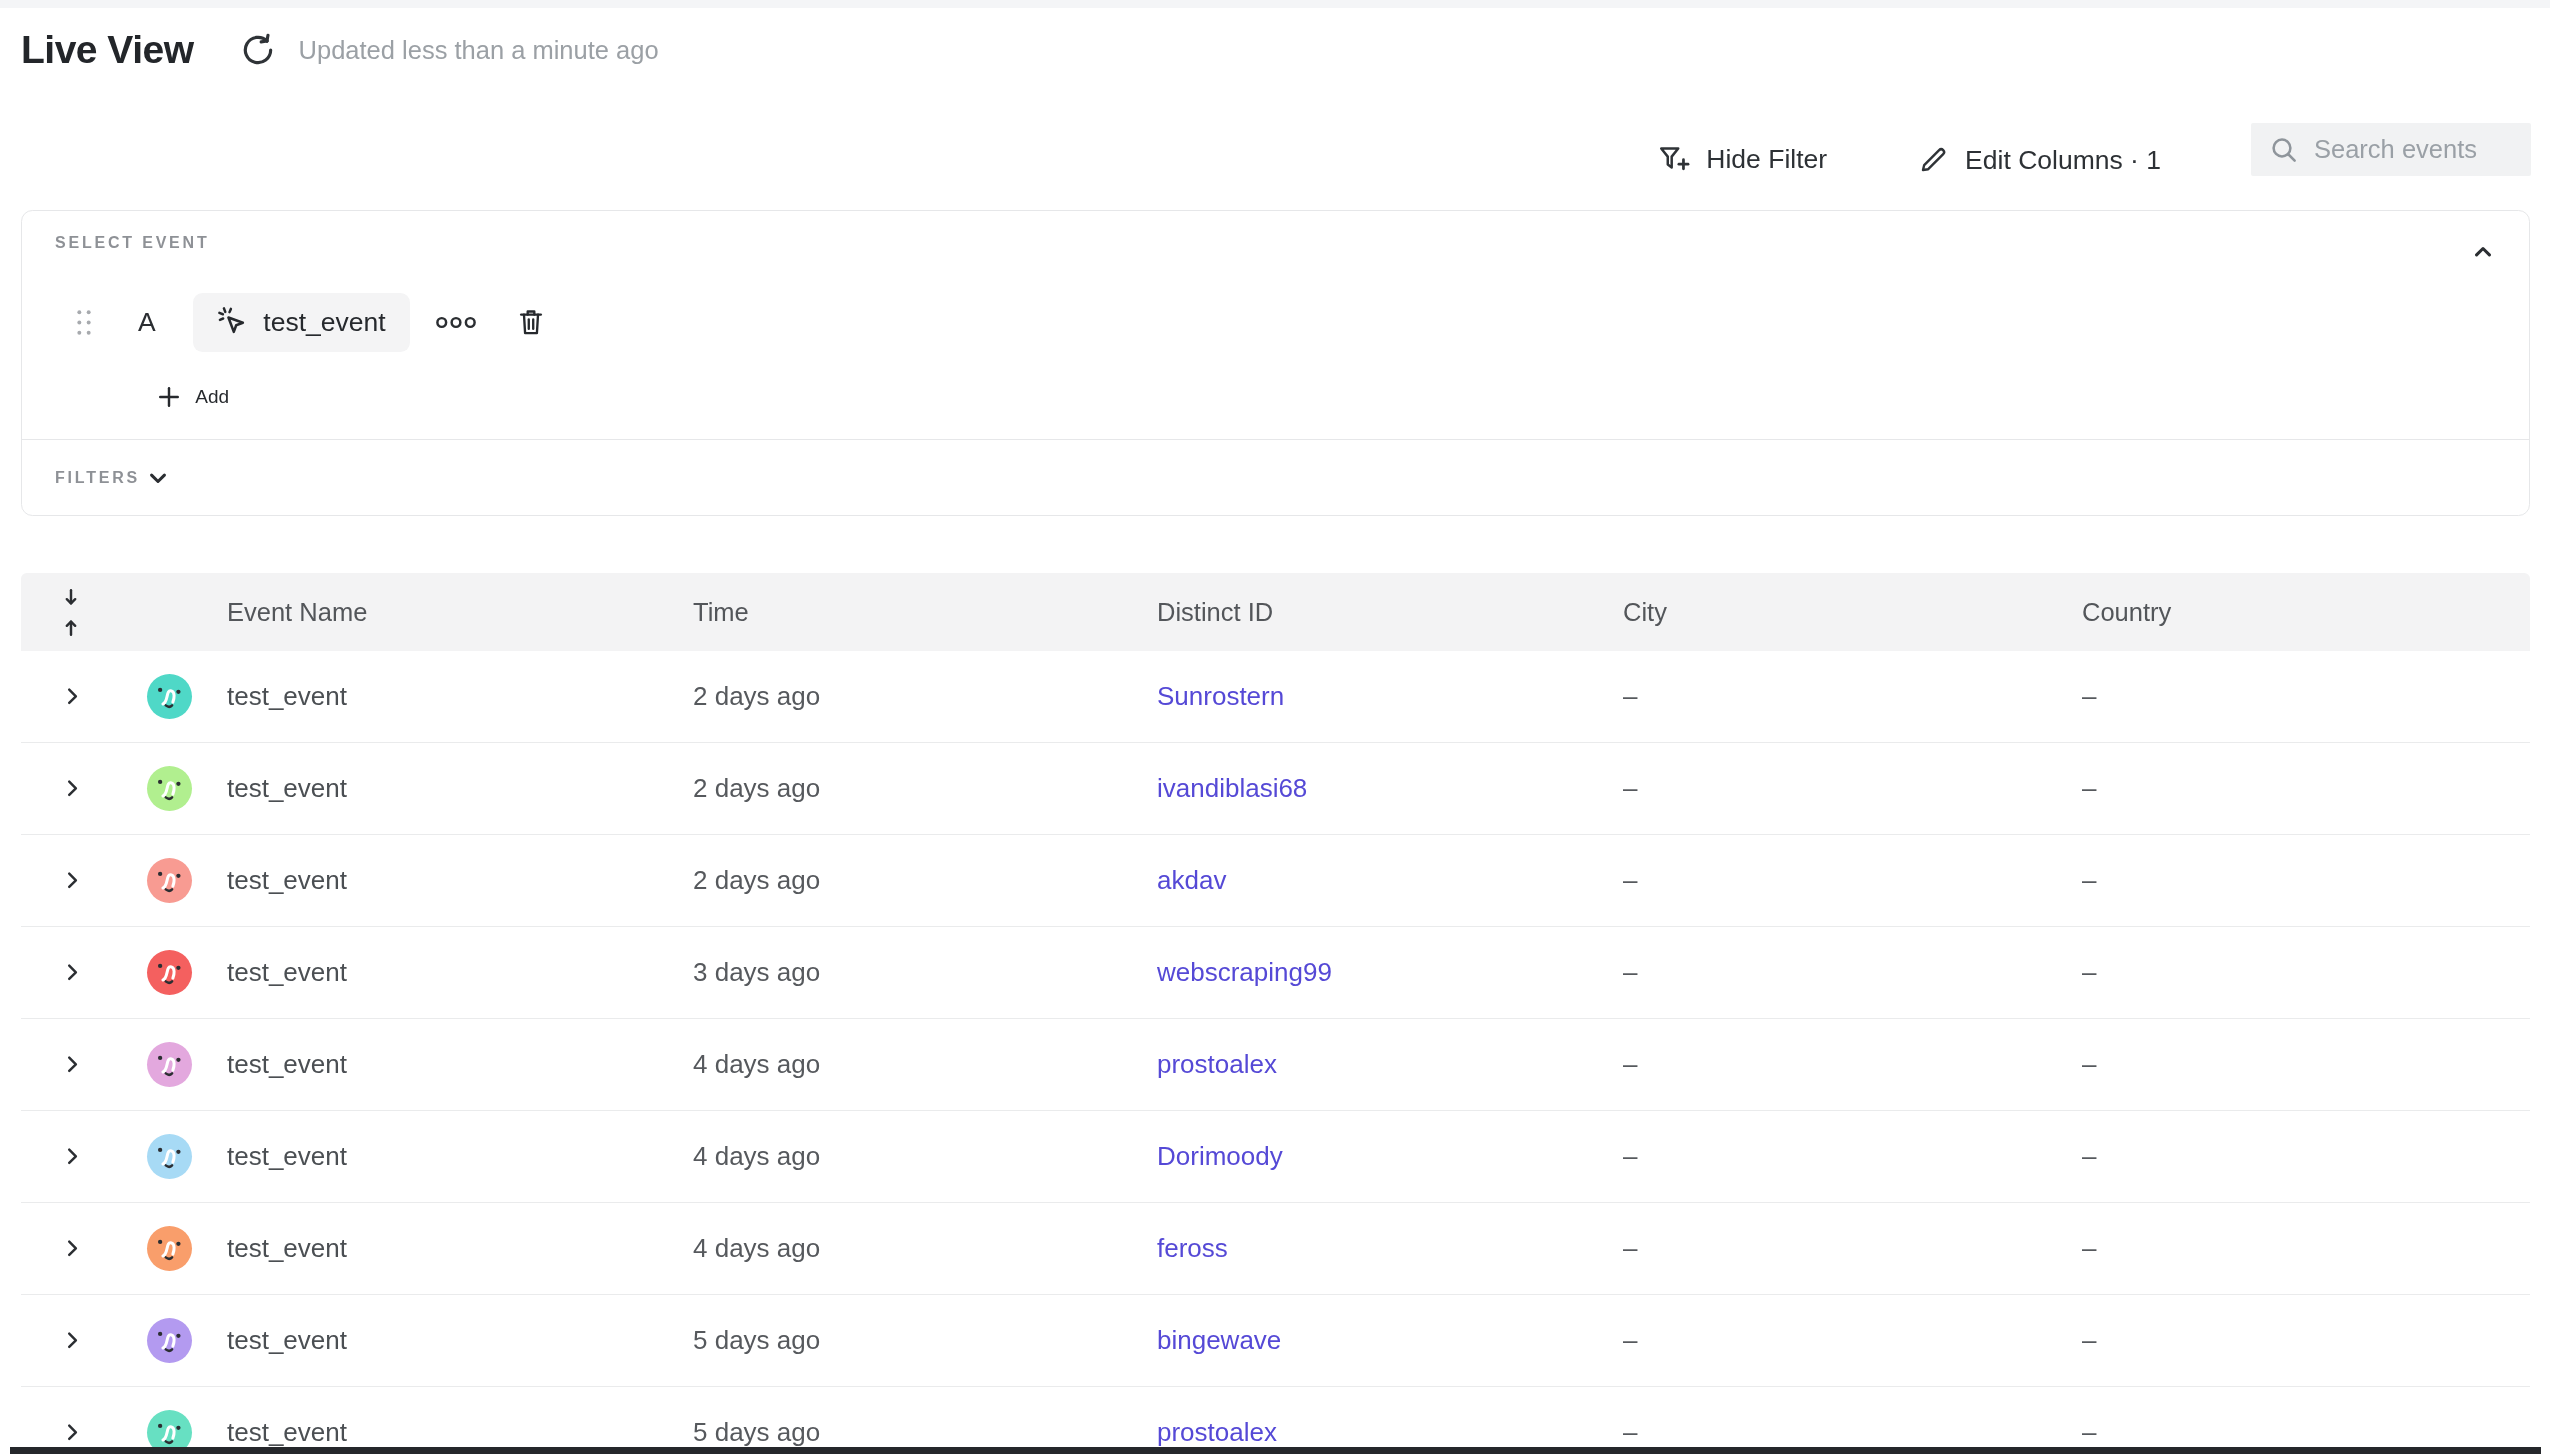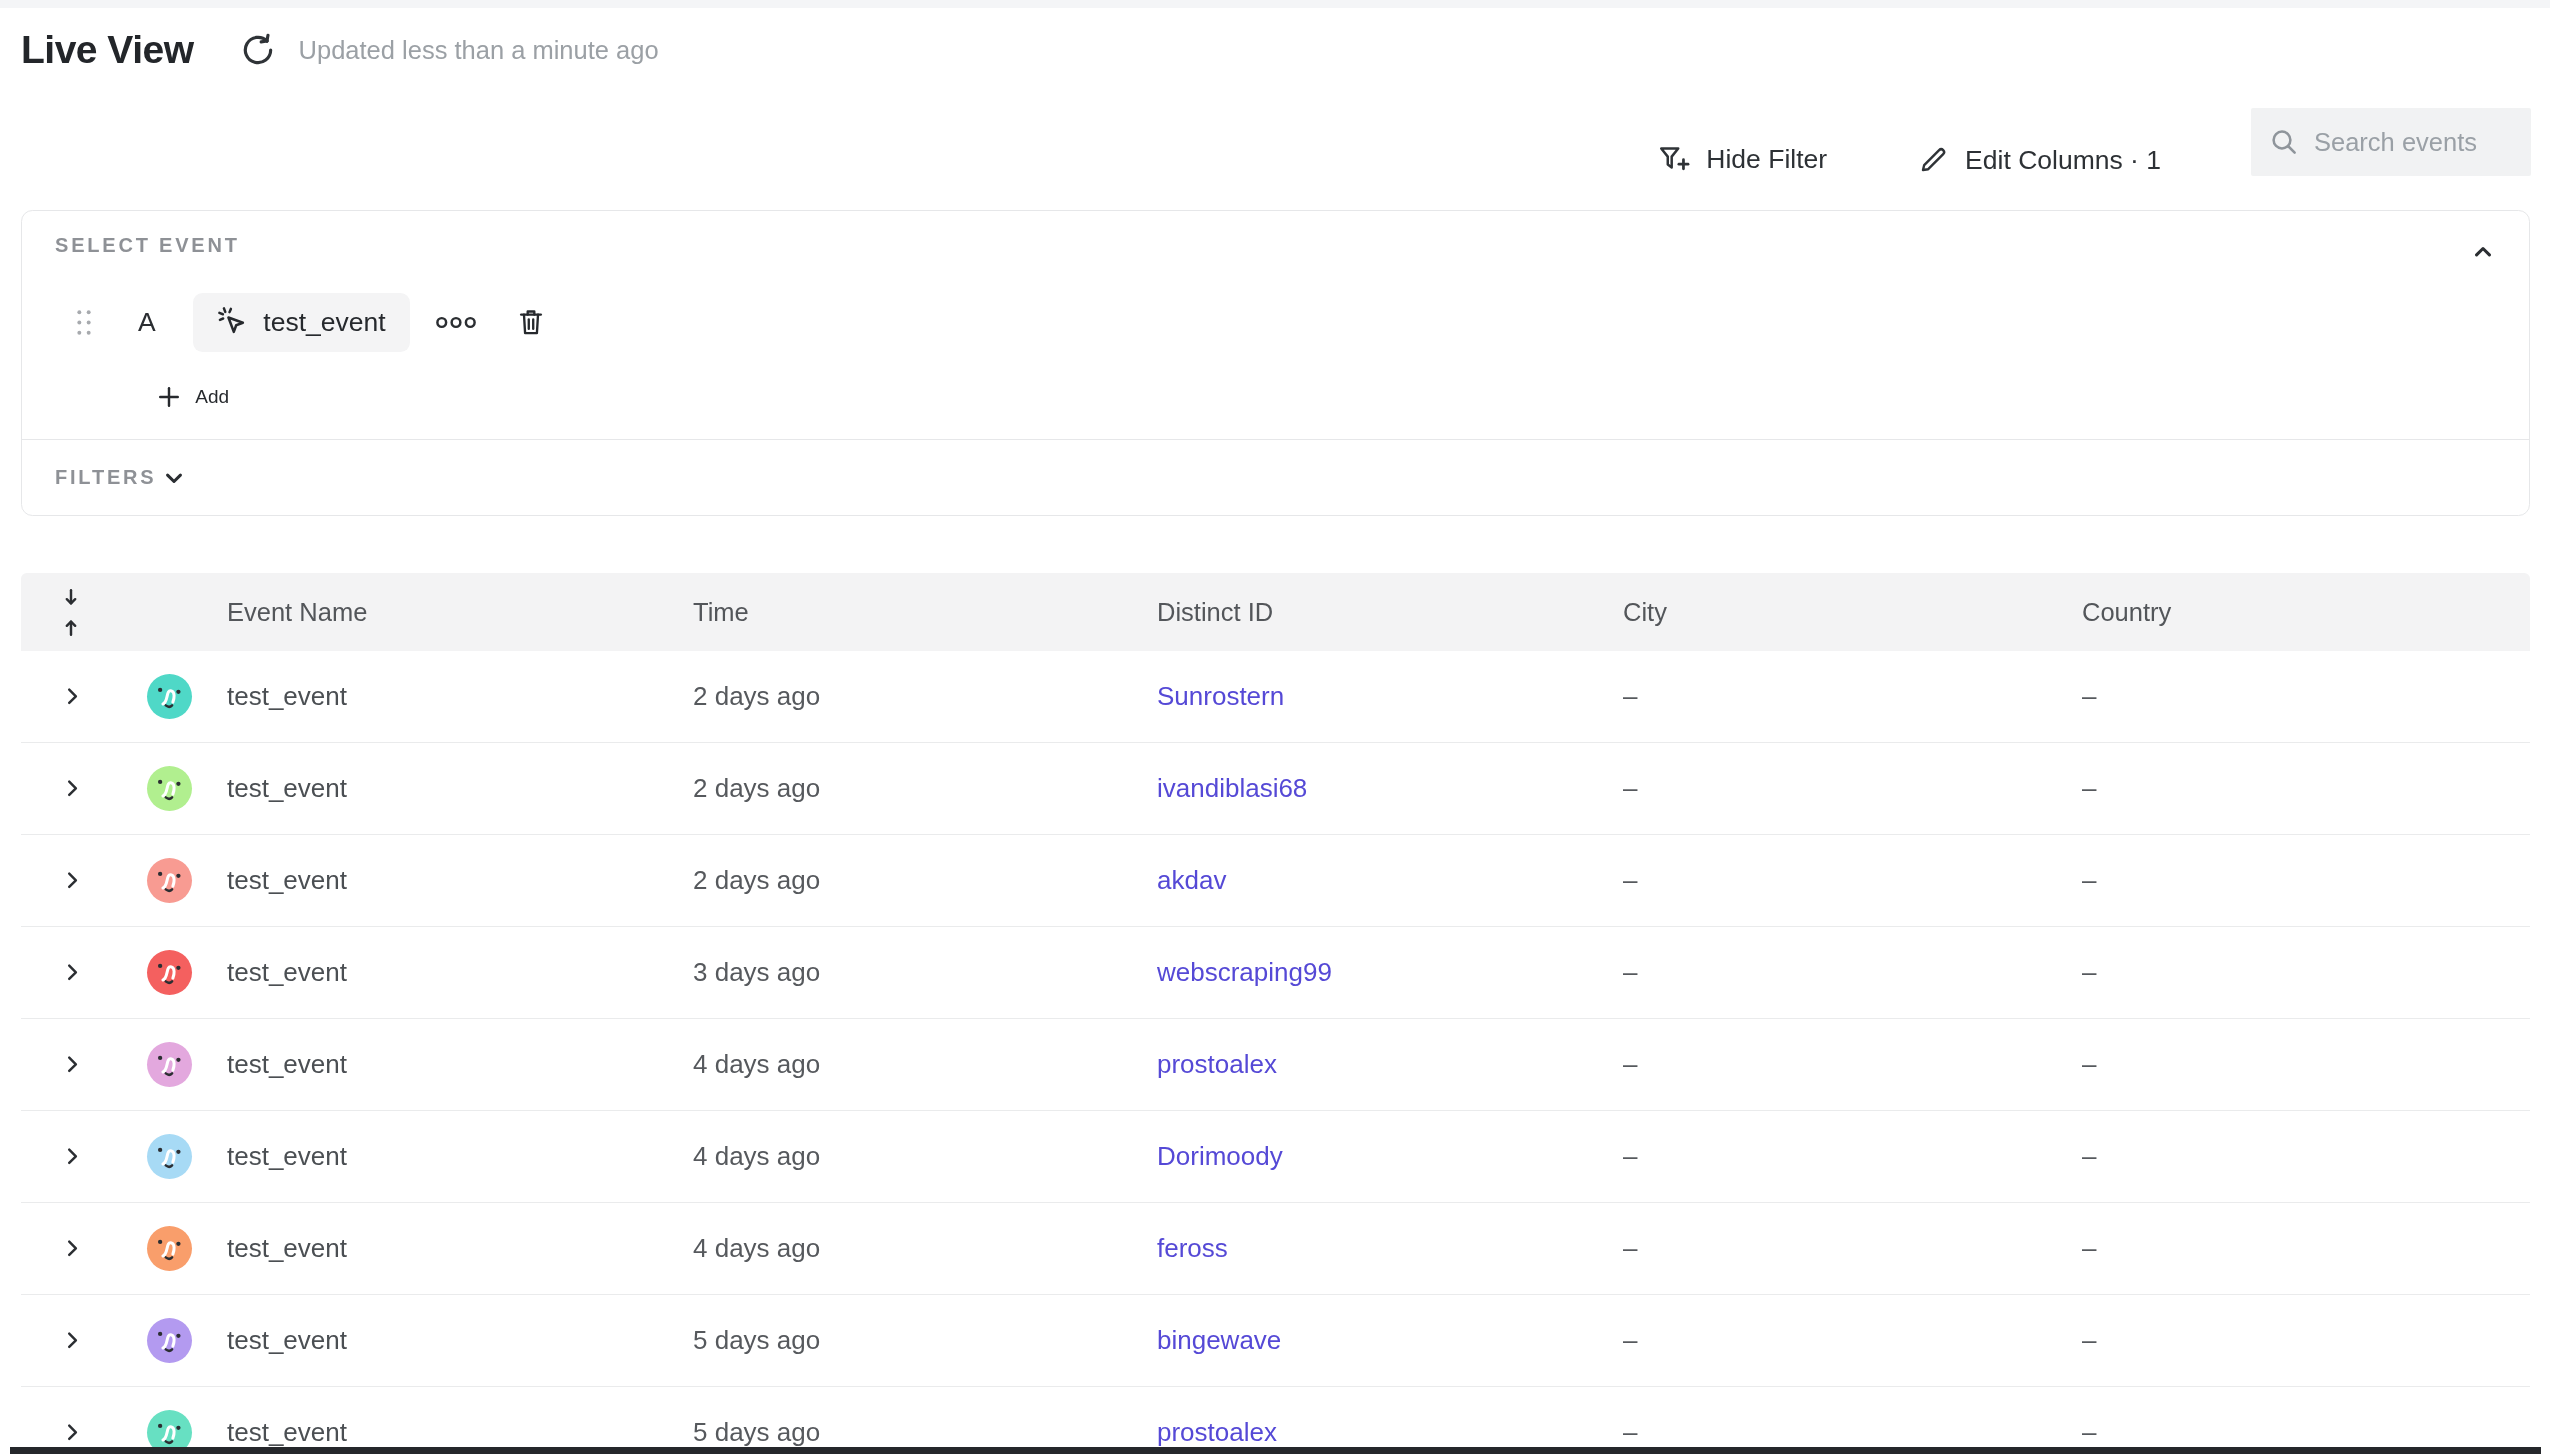--- a/index.html
+++ b/index.html
@@ -37,38 +37,38 @@
   .toolbar {
     position:absolute; top:121px; right:19px; height:55px;
     display:flex; align-items:flex-end; gap:90px;
   }
   .tool-btn {
     display:flex; align-items:center; gap:16px;
     background:none; border:none; cursor:pointer;
     font-family:inherit; font-size:26.5px; font-weight:500; color:#2d3135;
   }
   .search-box {
-    width:280px; height:68px; background:#f1f2f3; border-radius:2px;
+    width:280px; height:53px; background:#f1f2f3; border-radius:2px;
     display:flex; align-items:center; padding:0 17px; gap:14px;
   }
   .search-box input {
     flex:1; min-width:0; border:none; background:transparent; outline:none;
     font-family:inherit; font-size:25.5px; color:#3a3e42;
   }
   .search-box input::placeholder { color:#9aa0a6; }
 
   
   .query-panel {
     position:absolute; top:210px; left:21px; width:2509px;
     background:#fff; border:0.9px solid #e6e7e9; border-radius:11.4px;
   }
   .select-section { padding:23px 28px 0 33px; }
   .section-label-row { display:flex; align-items:flex-start; justify-content:space-between; }
   .section-label {
-    font-size:20px; font-weight:700; letter-spacing:2.8px; color:#8e9196;
+    font-size:16px; font-weight:700; letter-spacing:2.8px; color:#8e9196;
   }
   .collapse-btn {
     background:none; border:none; cursor:pointer; padding:3.8px;
     display:flex; align-items:center; justify-content:center;
   }
   .event-row {
     margin-top:23px; margin-left:20px; height:59px;
     display:flex; align-items:center;
   }
   .drag-handle { cursor:grab; display:flex; }

